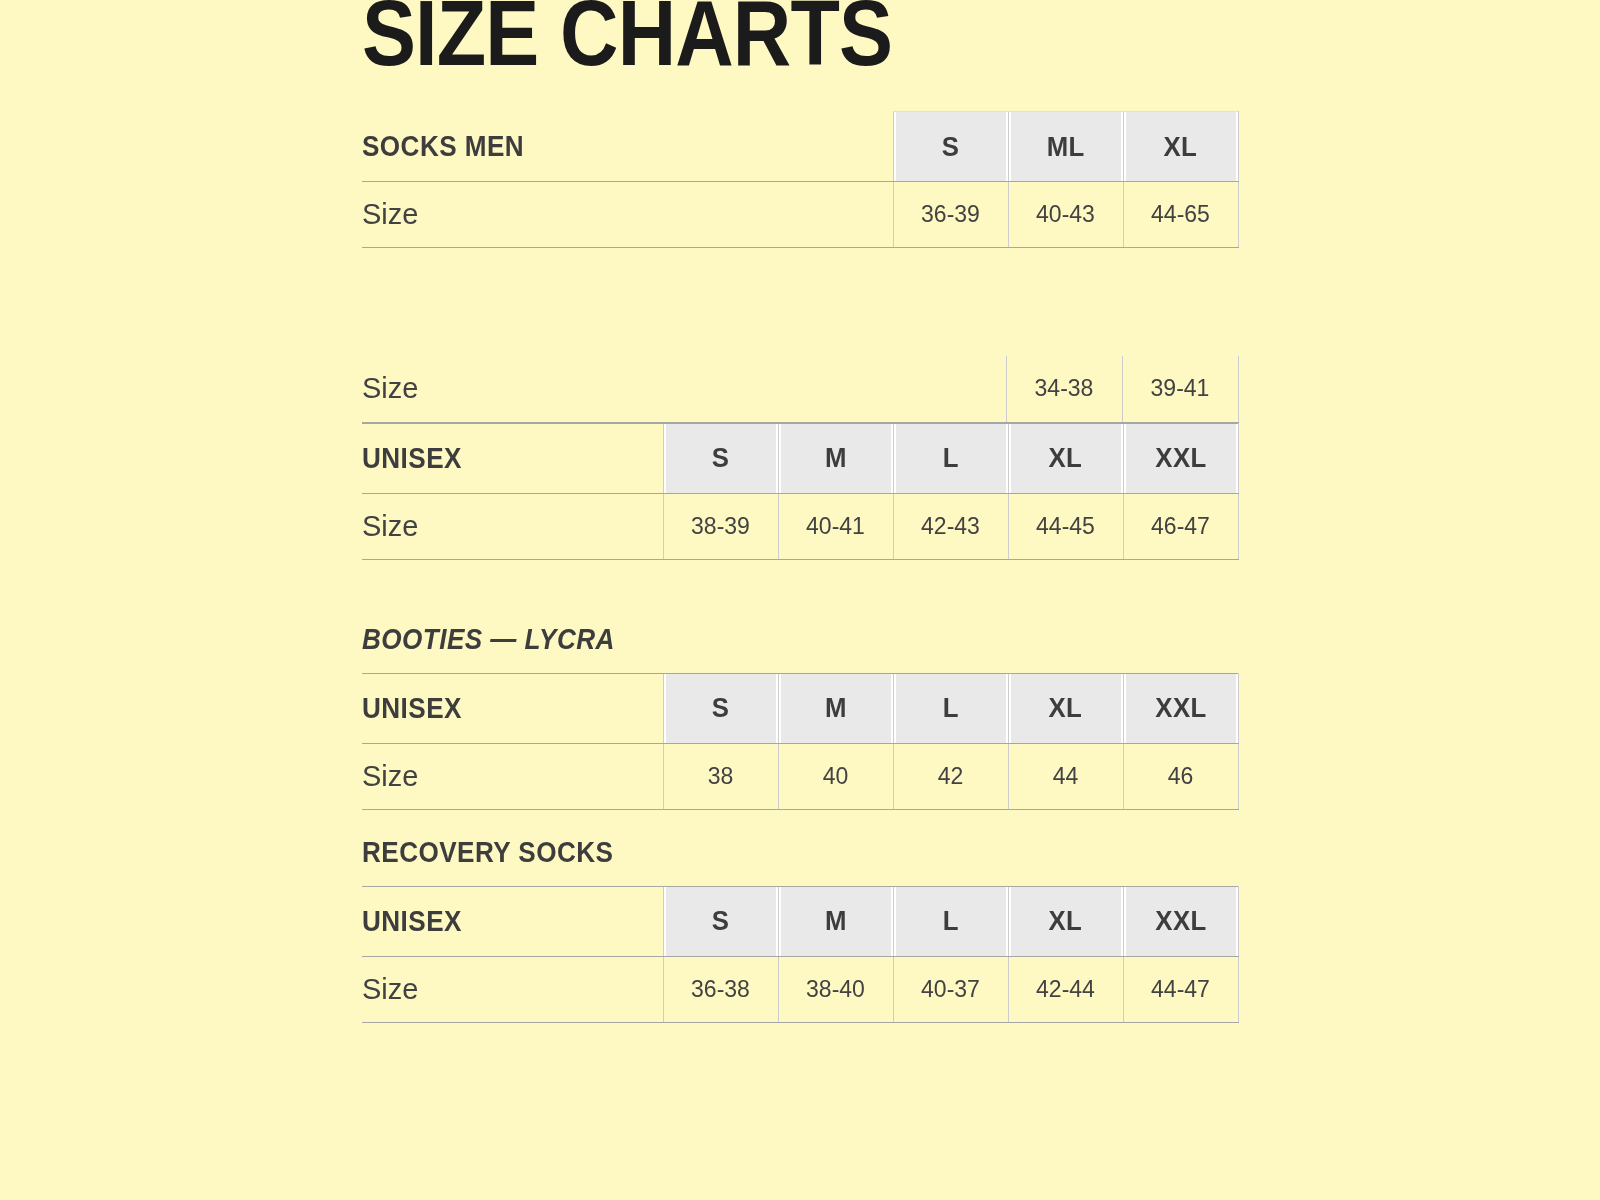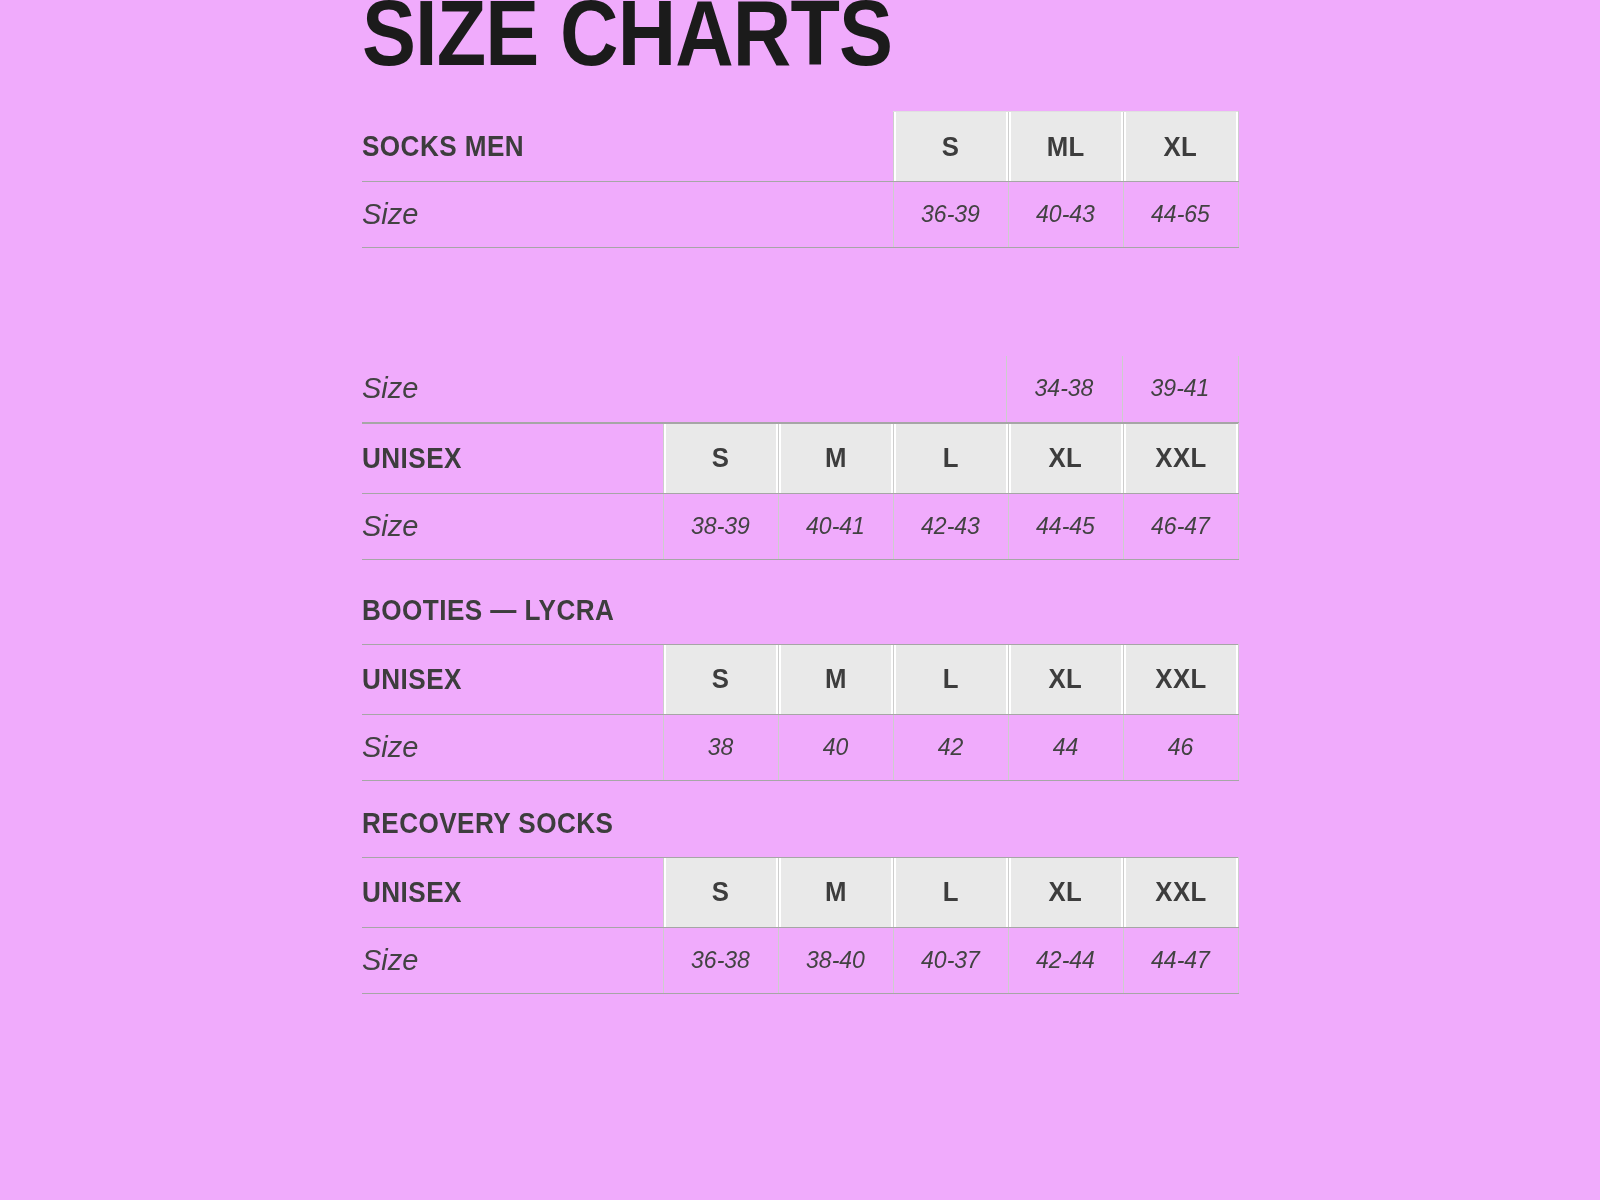--- a/index.html
+++ b/index.html
@@ -7,21 +7,21 @@
   body {
     background: #ffffff;
     font-family: "Liberation Sans", sans-serif;
     color: #3f3f3f;
   }
   .page {
     position: relative;
     width: 1600px;
     height: 1200px;
     overflow: hidden;
-    background: #f0abfc;
+    background: #fef9c3;
   }
   .content {
     margin-left: 362px;
     width: 876px;
   }
 
   
   .main-title {
     height: 66px;
     margin: 0 0 45px 0;
@@ -52,33 +52,33 @@
     display: inline-block;
     font-size: 29px;
     font-weight: 700;
     color: #3d3d3d;
     letter-spacing: 0.5px;
     white-space: nowrap;
     transform: scaleX(0.9);
     transform-origin: left center;
   }
   .mt56 { margin-top: 56px; }
-  .mt65 { margin-top: 36px; }
+  .mt65 { margin-top: 65px; font-style: italic; }
   .mt63 { margin-top: 28px; }
 
   
   table.size-table {
     border-collapse: collapse;
     table-layout: fixed;
     width: 876px;
   }
   .gap-after { margin-bottom: 108px; }
   .size-table th, .size-table td { padding: 0; }
   tr.head-row { height: 70px; }
-  tr.data-row { height: 66px; font-style: italic; }
+  tr.data-row { height: 66px; }
 
   .label-cell {
     text-align: left;
     vertical-align: middle;
     border-bottom: 1px solid #a6a6a6;
   }
   .label-cell .t {
     display: inline-block;
     font-size: 29px;
     font-weight: 700;

